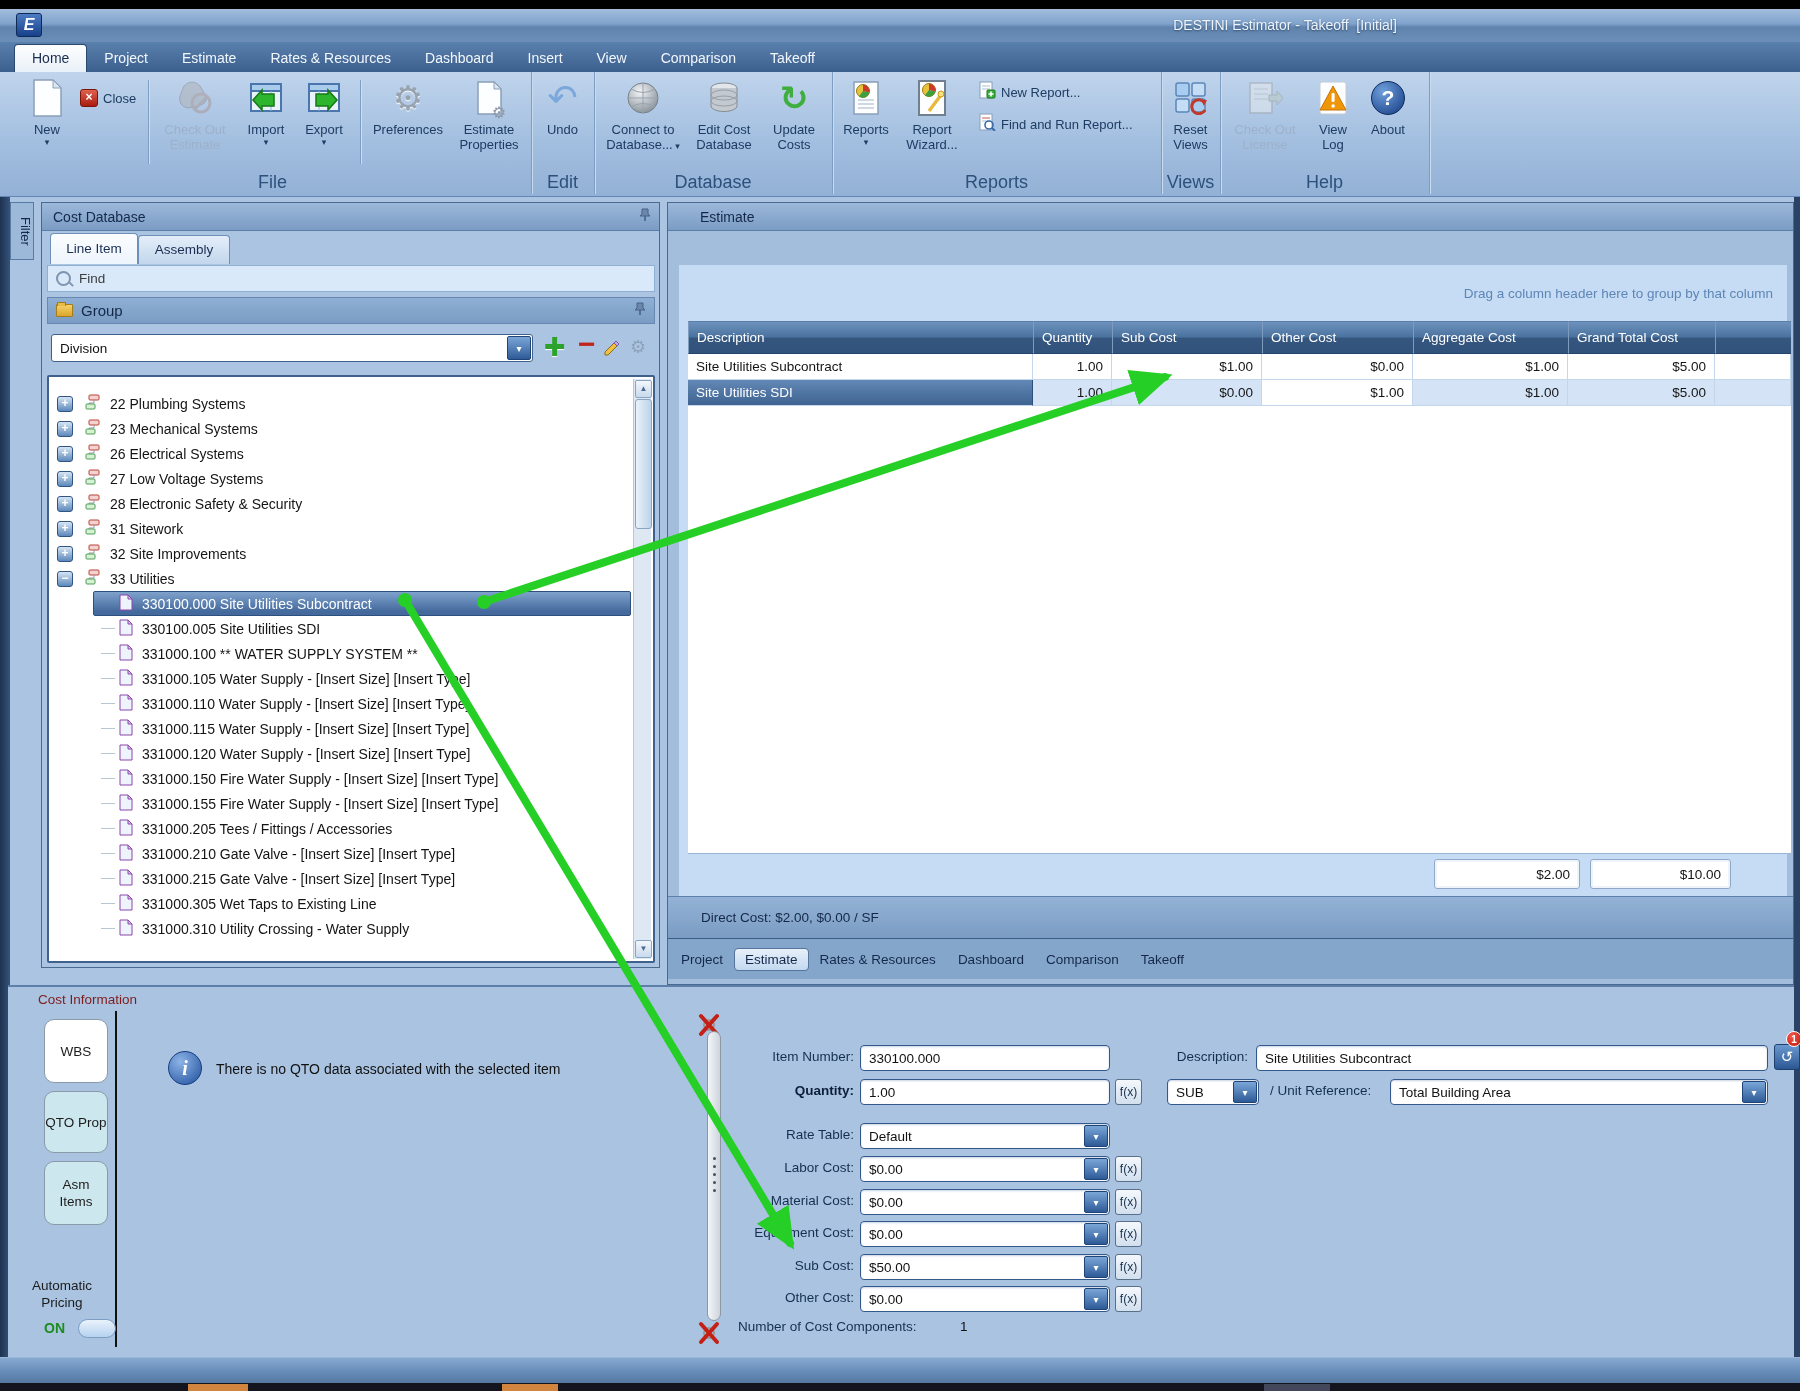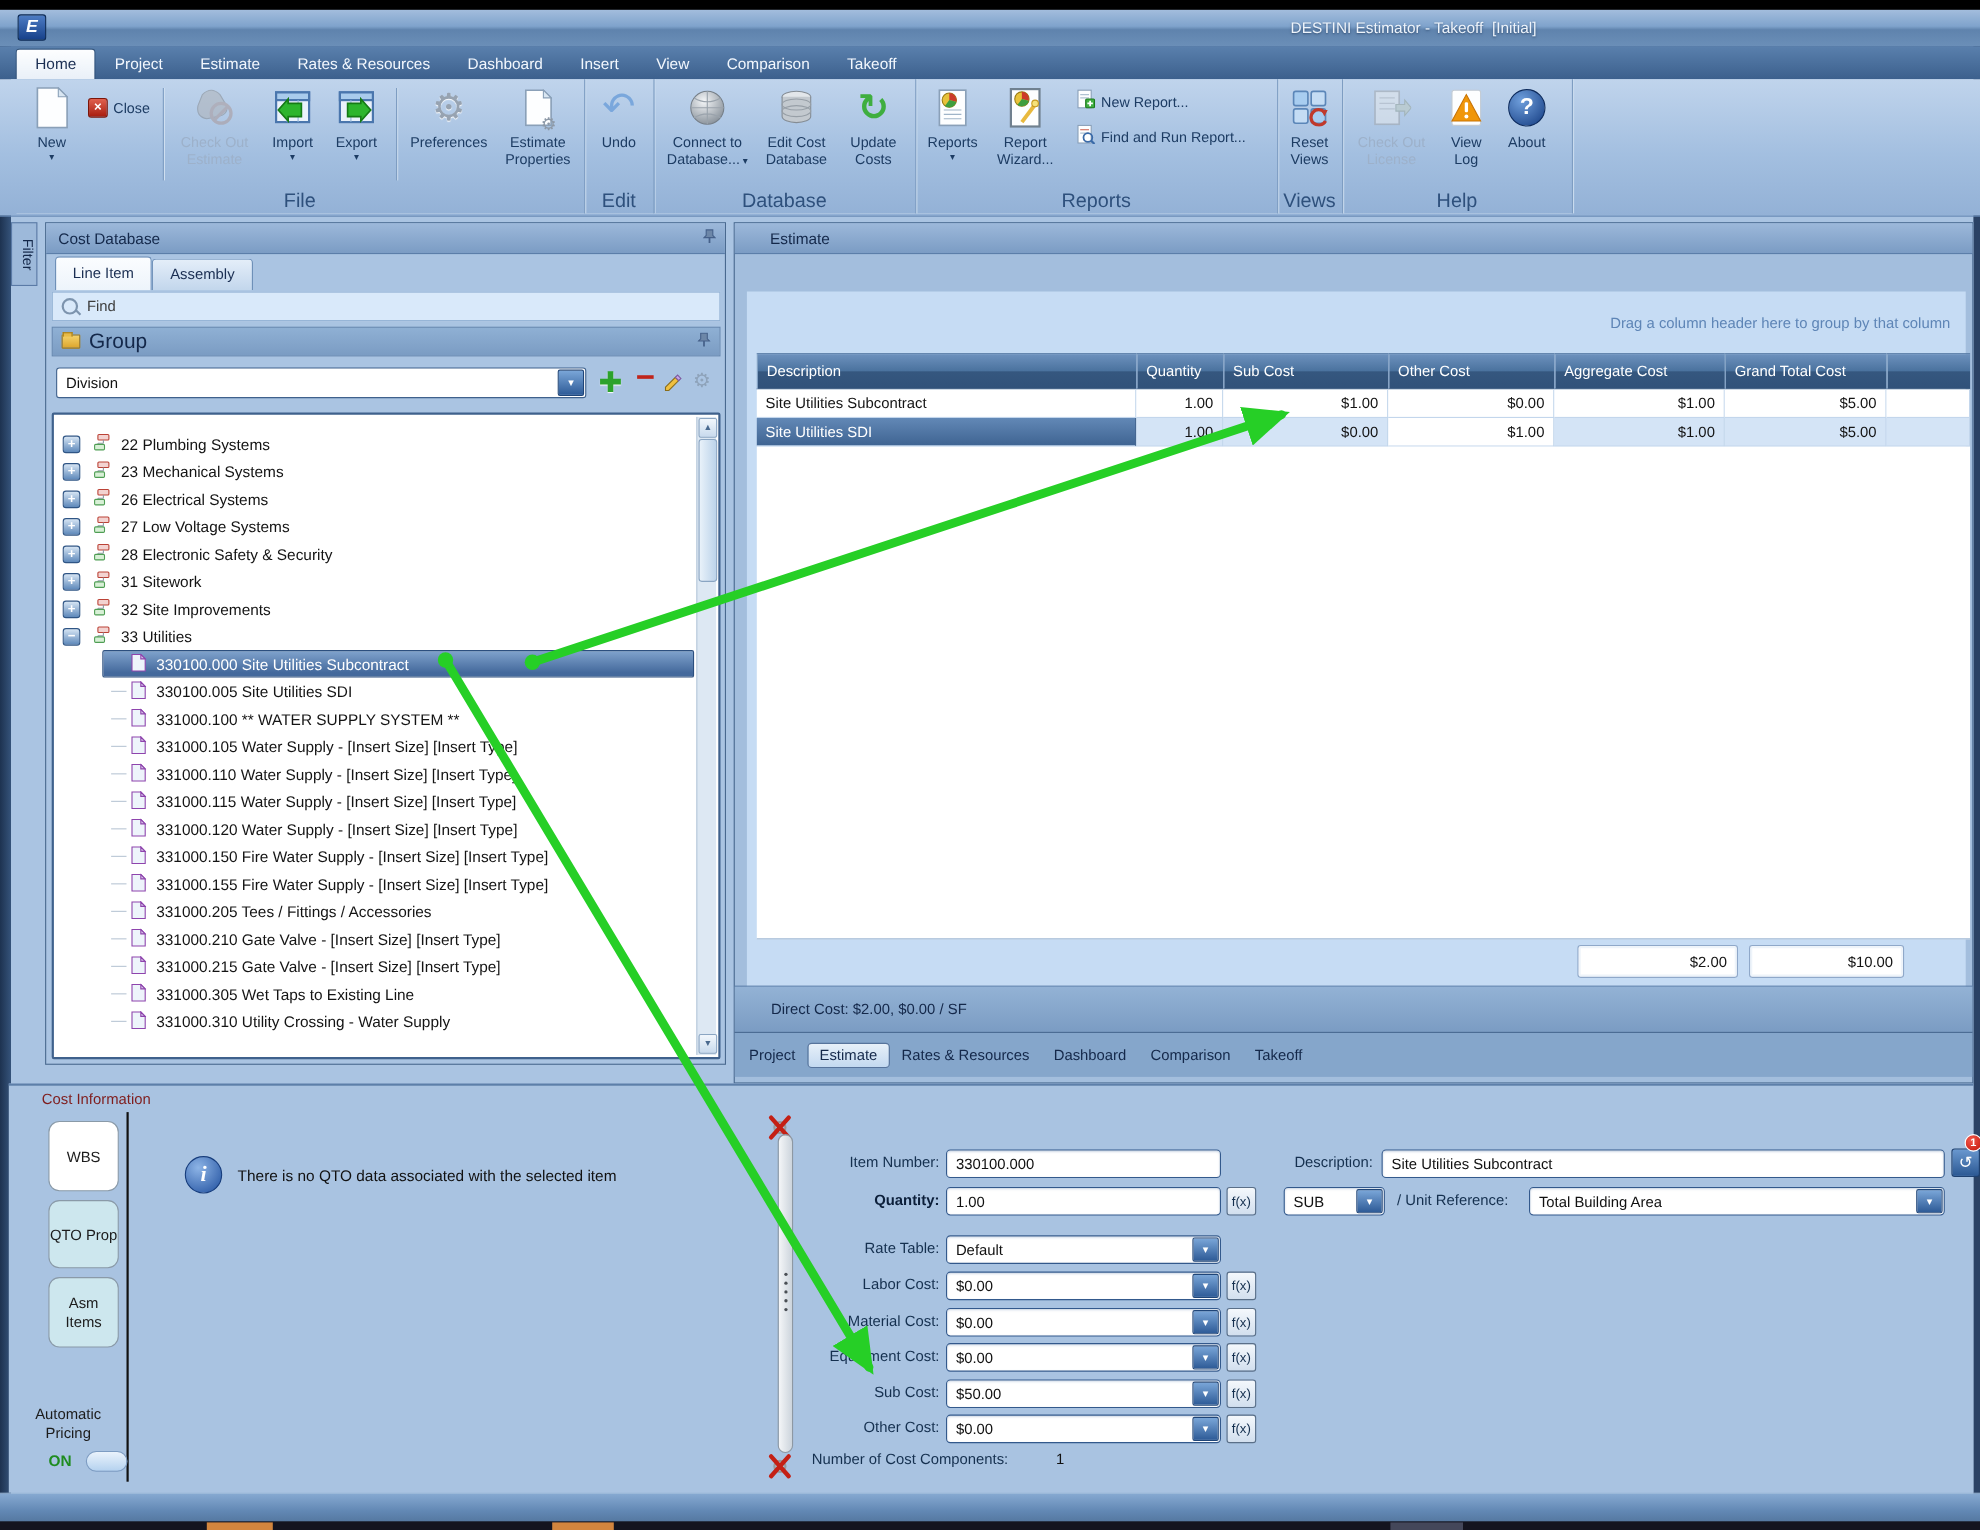--- a/index.html
+++ b/index.html
@@ -56,21 +56,21 @@
     border:1px solid #6e90b8;border-bottom:none;border-radius:4px 4px 0 0;
     background:linear-gradient(180deg,#e4eef9,#c2d6ec);}
   .ptab.active{background:linear-gradient(180deg,#fbfdff,#edf4fb);z-index:2;}
   .find-bar{position:absolute;left:5px;top:62px;width:608px;height:27px;background:#d9e9fa;
     border:1px solid #8fb0d3;box-sizing:border-box;display:flex;align-items:center;gap:8px;padding-left:8px;font-size:13.5px;color:#333;}
   .mag{width:11px;height:11px;border:2px solid #7d94ae;border-radius:50%;position:relative;display:inline-block;}
   .mag::after{content:'';position:absolute;left:10px;top:10px;width:6px;height:2px;background:#7d94ae;transform:rotate(45deg);}
   .group-bar{position:absolute;left:5px;top:94px;width:608px;height:27px;
     background:linear-gradient(180deg,#8fb0d4,#7fa0c6,#7b9cc3);background:linear-gradient(180deg,#8fb0d4,#7b9cc3);
     border:1px solid #6788b0;box-sizing:border-box;display:flex;align-items:center;gap:8px;padding-left:8px;
-    font-size:19px;color:#14284a;}
+    font-size:15px;color:#14284a;}
   .folder{width:15px;height:11px;background:linear-gradient(180deg,#f4d169,#dca62e);border:1px solid #a67c17;border-radius:1px;position:relative;display:inline-block;}
   .folder::before{content:'';position:absolute;left:0;top:-3px;width:7px;height:3px;background:#e8bb48;border:1px solid #a67c17;border-bottom:none;}
   .pin{margin-left:auto;margin-right:8px;}
   .division-row{position:absolute;left:0;top:124px;width:100%;height:46px;}
   .combo{position:absolute;background:#fff;border:1.5px solid #3f618c;border-radius:3px;box-sizing:border-box;
     font-size:13.5px;color:#111;display:flex;align-items:center;padding-left:8px;}
   .dd{position:absolute;right:1px;top:1px;bottom:1px;width:22px;border-radius:2px;
     background:linear-gradient(180deg,#7aa6d8,#2e5b97);border:1px solid #1f4higher;border:1px solid #1f4578;
     color:#fff;font-size:10px;display:flex;align-items:center;justify-content:center;}
   .tool-plus{color:#2ca22c;font-size:26px;font-weight:bold;line-height:20px;text-shadow:0 1px 1px #fff;}

